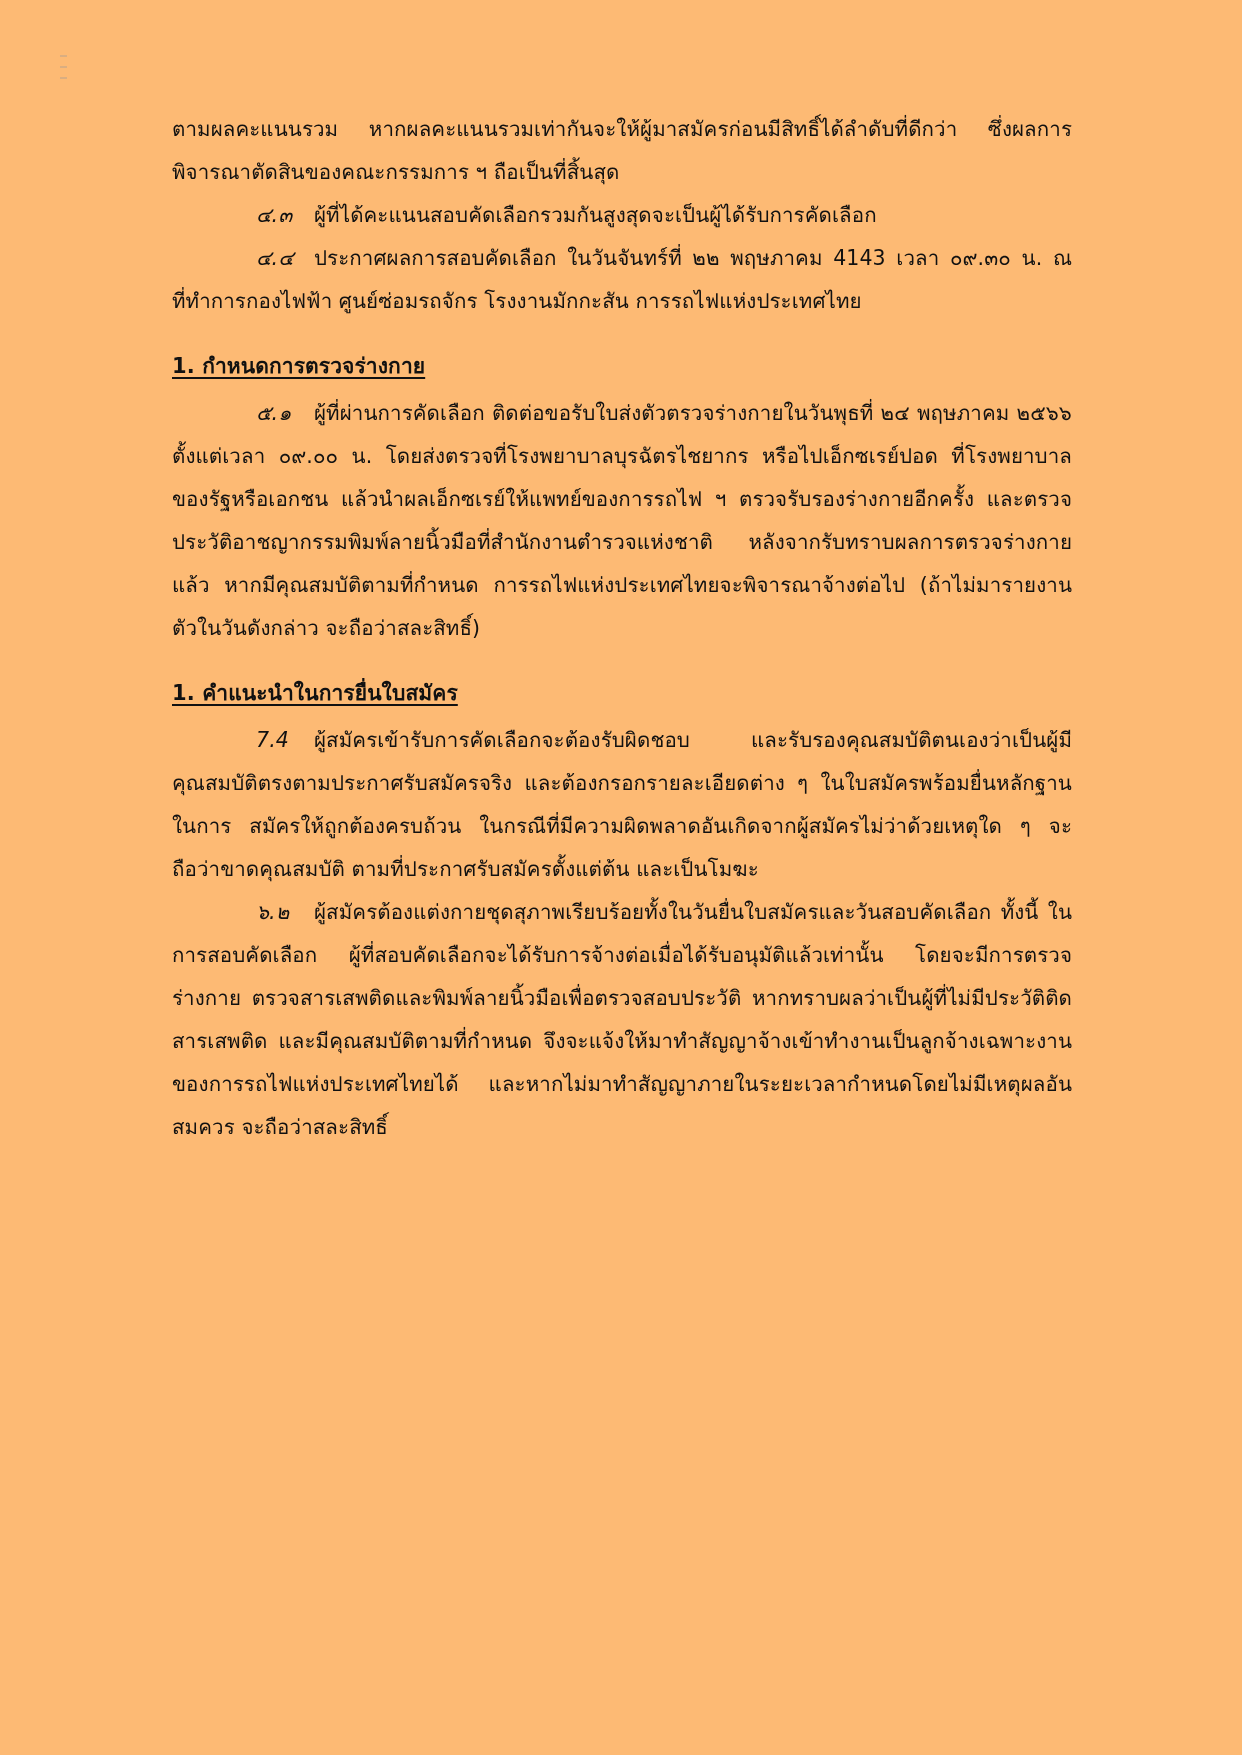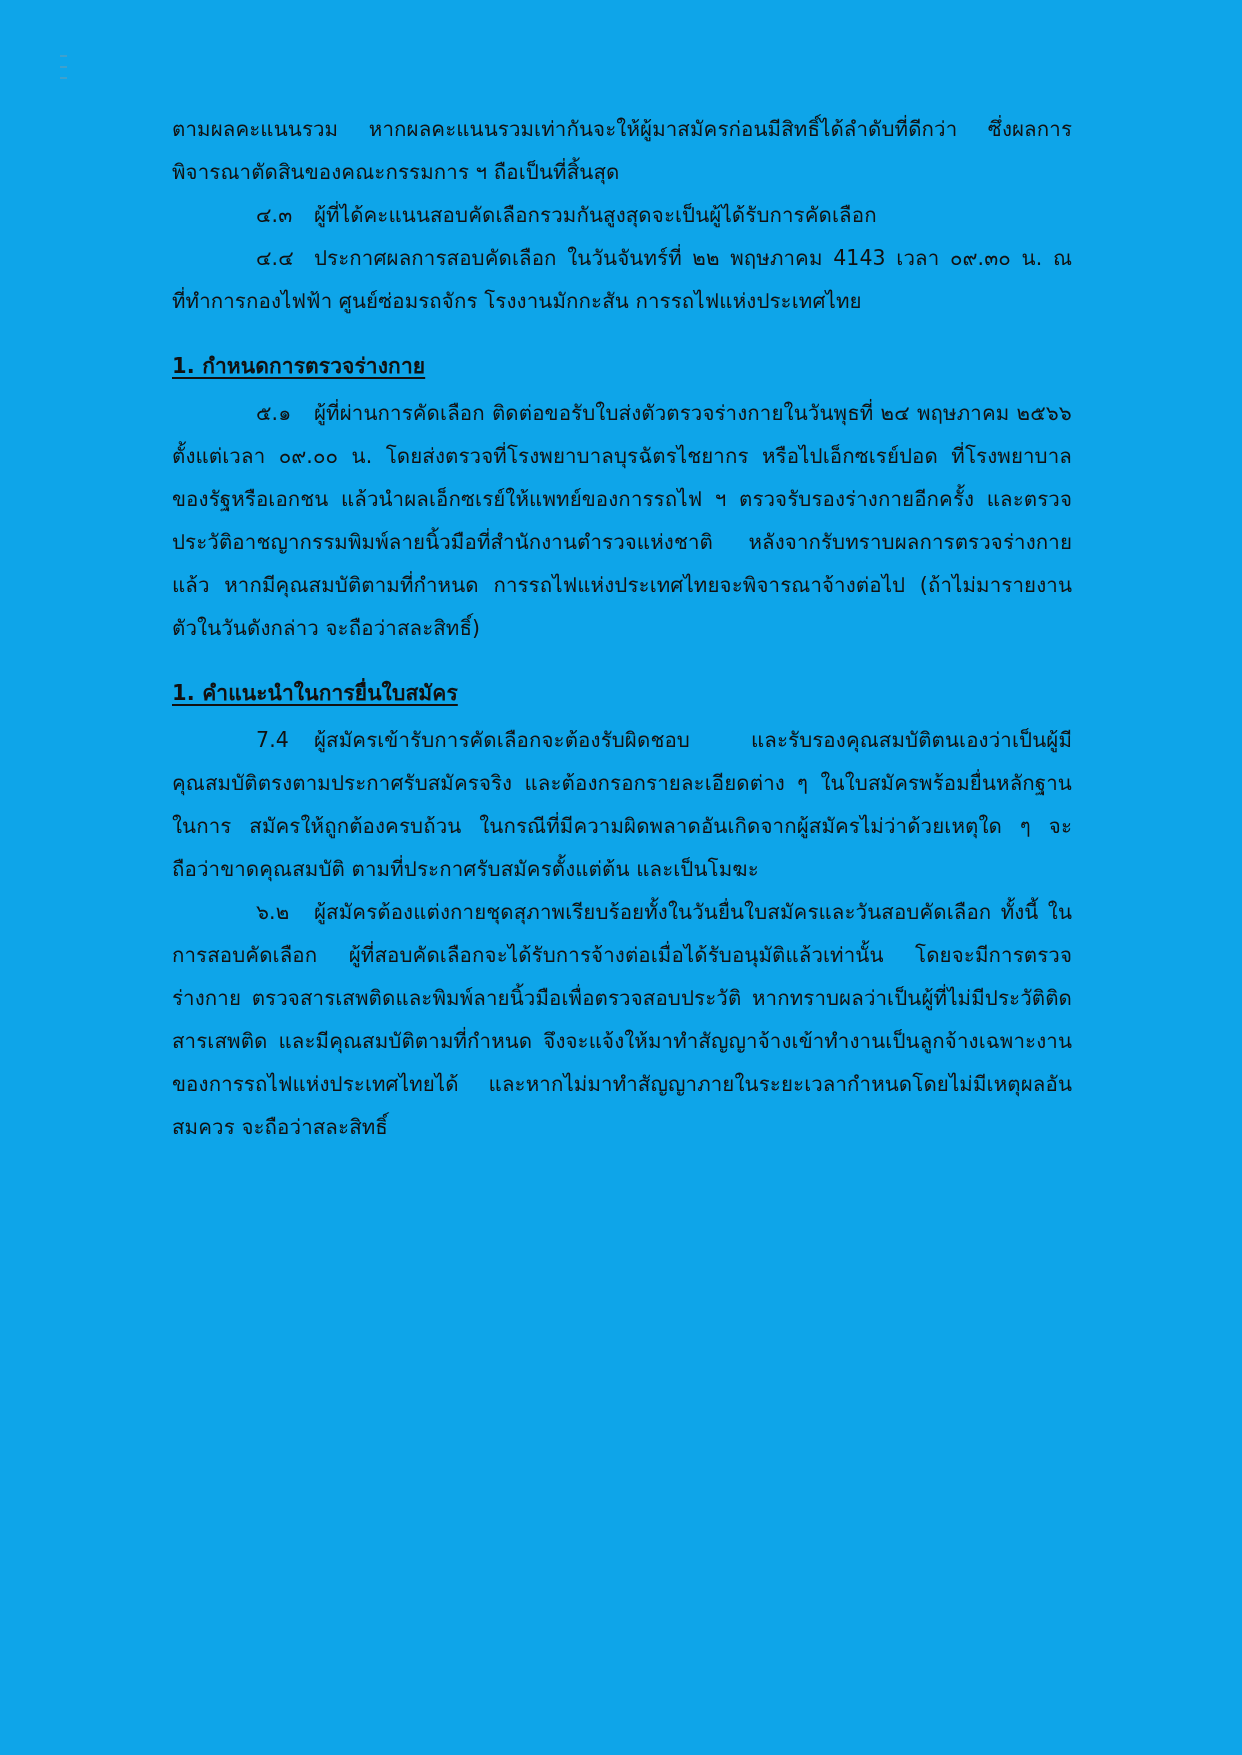--- a/index.html
+++ b/index.html
@@ -4,21 +4,21 @@
 <style>
   html, body {
     margin: 0;
     padding: 0;
     background: #ffffff;
   }
   .page {
     position: relative;
     width: 1242px;
     height: 1755px;
-    background: #0ea5e9;
+    background: #fdba74;
     overflow: hidden;
     font-family: "DejaVu Sans", sans-serif;
     color: #111111;
   }
   
   .scan-marks {
     position: absolute;
     left: 60px;
     top: 55px;
     width: 14px;
@@ -59,20 +59,21 @@
     text-decoration: underline;
     text-underline-offset: 4px;
   }
   .heading-wrap {
     margin-top: 22px;
     margin-bottom: 4px;
   }
   .lead {
     display: inline-block;
     padding-left: 84px;
+    font-style: italic;
   }
   .lead-num {
     display: inline-block;
     min-width: 58px;
   }
 
   .signature-block {
     position: absolute;
     left: 172px;
     top: 1080px;

